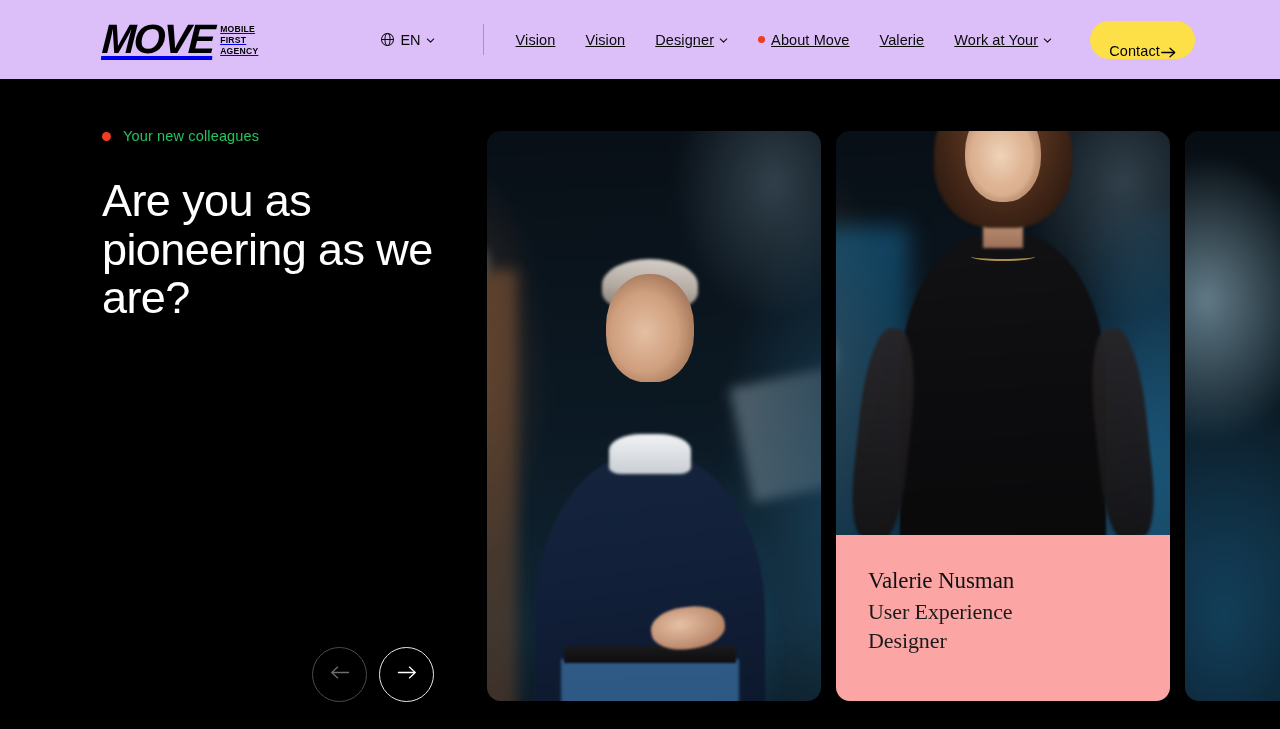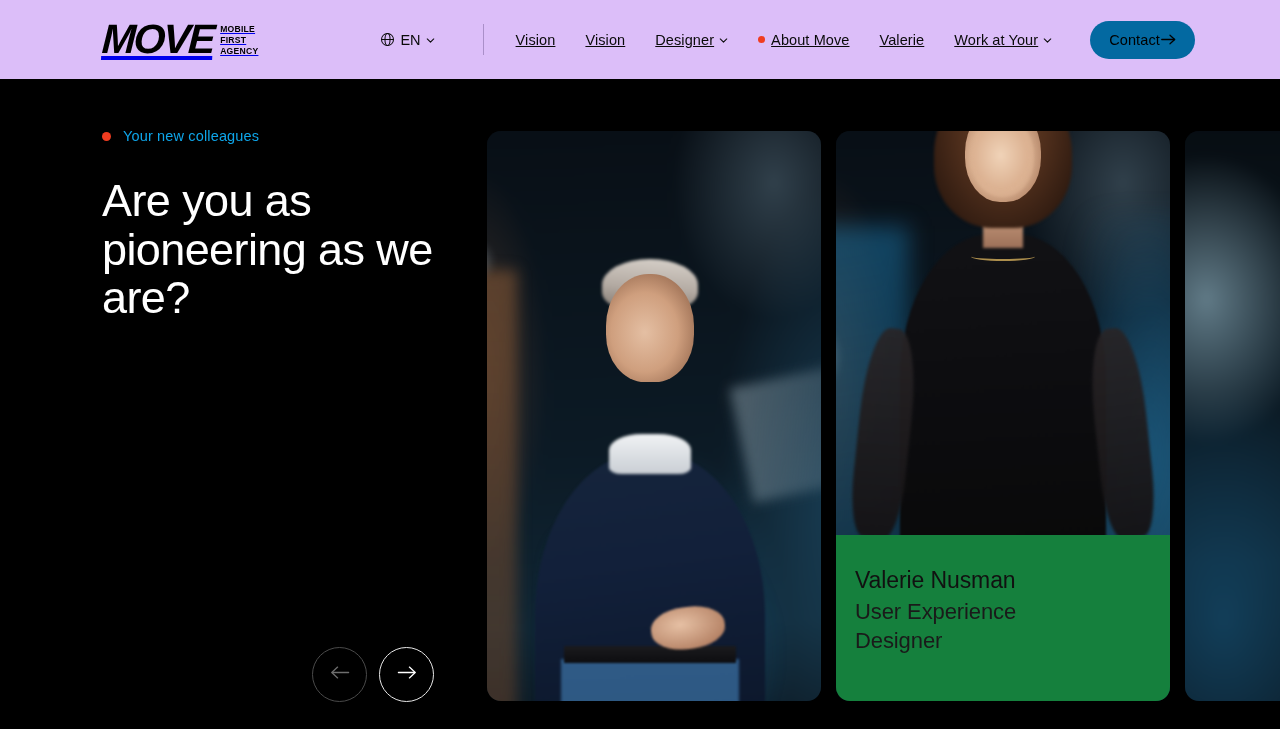--- a/index.html
+++ b/index.html
@@ -100,23 +100,23 @@
   .nav-dot {
     width: 7px; height: 7px;
     border-radius: 50%;
     background: #F03C20;
     flex: none;
     margin-right: 1px;
   }
 
   .contact-btn {
     display: flex;
-    align-items: center;
+    align-items: flex-end;
     gap: 1px;
-    background: #0369a1;
+    background: #fde047;
     border: none;
     border-radius: 999px;
     height: 38px;
     padding: 0 19px;
     margin-left: 38px;
     font-family: inherit;
     font-size: 14.5px;
     font-weight: 500;
     color: #000;
     cursor: pointer;
@@ -131,21 +131,21 @@
     top: 128px;
     width: 360px;
     z-index: 10;
   }
   .eyebrow {
     display: flex;
     align-items: center;
     gap: 12px;
     font-size: 14.5px;
     font-weight: 400;
-    color: #0ea5e9;
+    color: #22c55e;
     letter-spacing: 0.15px;
   }
   .eyebrow-dot {
     width: 9px; height: 9px;
     border-radius: 50%;
     background: #F03C20;
     flex: none;
   }
   .hero-title {
     margin-top: 33px;
@@ -378,22 +378,23 @@
       radial-gradient(ellipse 40% 30% at 16% 34%, rgba(168,206,222,.55), transparent 66%),
       radial-gradient(ellipse 46% 44% at 20% 78%, rgba(24,92,132,.52), transparent 72%),
       linear-gradient(180deg, #060a0e 0%, #0a151d 34%, #0d2230 70%, #081018 100%);
     filter: blur(4px);
   }
 
   .card-caption {
     position: absolute;
     left: 0; right: 0; bottom: 0;
     height: 166px;
-    background: #15803d;
-    padding: 30px 32px 0 19px;
+    background: #fca5a5;
+    padding: 30px 32px 0 32px;
+    font-family: Liberation Serif, serif;
   }
   .cap-name {
     font-size: 23px;
     font-weight: 400;
     color: #111111;
     letter-spacing: -0.1px;
     line-height: 1.38;
   }
   .cap-role {
     font-size: 22px;

